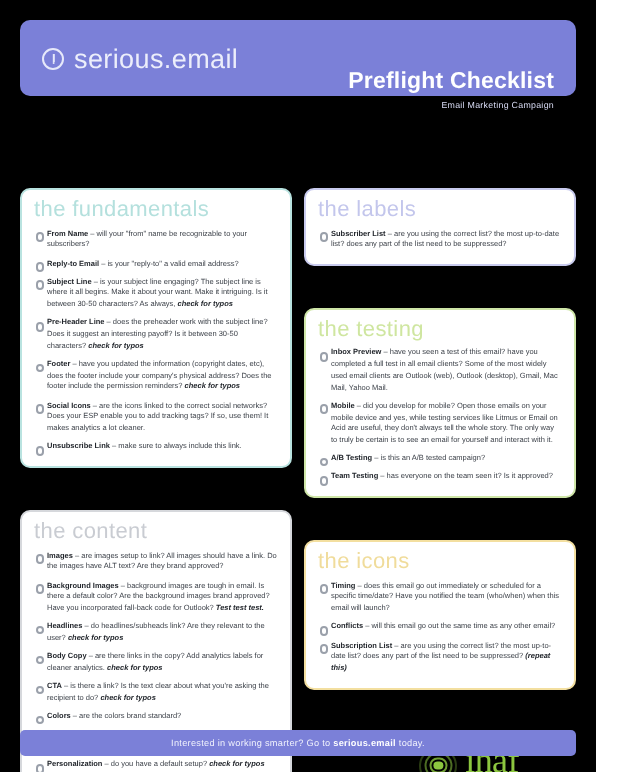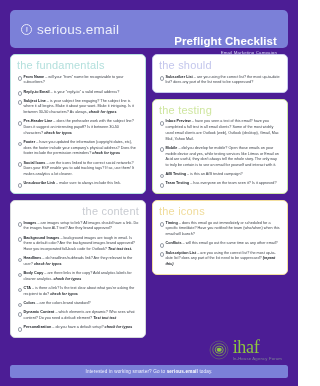--- a/index.html
+++ b/index.html
@@ -5,21 +5,21 @@
   * { box-sizing: border-box; margin: 0; padding: 0; }
   html, body {
     width: 298px; height: 386px;
     background: #ffffff;
     font-family: "Liberation Sans", sans-serif;
     overflow: hidden;
   }
   .page {
     position: relative;
     width: 298px; height: 386px;
-    background: #4c1d95;
+    background: #000000;
     padding: 10px 10px 0 10px;
   }
 
   
   .header {
     height: 38px;
     background: #7b80d8;
     border-radius: 5px;
     display: flex;
     align-items: center;
@@ -73,21 +73,21 @@
     letter-spacing: 0.15px;
     margin-top: 1.5px;
   }
 
   
   .columns {
     display: flex;
     gap: 6px;
     height: 307px;
   }
-  .col { width: 137px; display: flex; flex-direction: column; gap: 6px; }
+  .col { width: 137px; display: flex; flex-direction: column; gap: 21px; margin-top: 40px; }
 
   
   .card {
     border: 0.7px solid #cfd6e2;
     border-radius: 5px;
     padding: 5px 6px 6px 6px;
     background: #fff;
   }
   .card-title {
     font-size: 11px;
@@ -98,21 +98,21 @@
   }
   .c-teal   { border-color: #b9e3e0; }
   .c-teal  .card-title { color: #b4e0dd; }
   .c-lav    { border-color: #c9cbee; }
   .c-lav   .card-title { color: #c3c6ec; }
   .c-green  { border-color: #cfe6a8; }
   .c-green .card-title { color: #cfe6a0; }
   .c-yellow { border-color: #f3dfa0; }
   .c-yellow .card-title { color: #f0dc9b; }
   .c-gray   { border-color: #d6d8dc; }
-  .c-gray  .card-title { color: #c9ccd2; text-align: right; }
+  .c-gray  .card-title { color: #c9ccd2; }
 
   
   ul.items { list-style: none; }
   li.item {
     position: relative;
     padding-left: 6.5px;
     font-size: 3.75px;
     line-height: 1.52;
     color: #3a3f47;
     margin-bottom: 3.6px;
@@ -238,21 +238,21 @@
             <li class="item"><span class="it-term">CTA</span><span> – is there a link? Is the text clear about what you're asking the recipient to do? </span><span class="it-em">check for typos</span></li>
             <li class="item"><span class="it-term">Colors</span><span> – are the colors brand standard?</span></li>
             <li class="item"><span class="it-term">Dynamic Content</span><span> – which elements are dynamic? Who sees what content? Do you need a default element? </span><span class="it-em">Test test test</span></li>
             <li class="item"><span class="it-term">Personalization</span><span> – do you have a default setup? </span><span class="it-em">check for typos</span></li>
           </ul>
       </div>
     </div>
 
     <div class="col">
       <div class="card c-lav">
-        <div class="card-title">the should</div>
+        <div class="card-title">the labels</div>
         <ul class="items">
             <li class="item"><span class="it-term">Subscriber List</span><span> – are you using the correct list? the most up-to-date list? does any part of the list need to be suppressed?</span></li>
           </ul>
       </div>
       <div class="card c-green">
         <div class="card-title">the testing</div>
         <ul class="items">
             <li class="item"><span class="it-term">Inbox Preview</span><span> – have you seen a test of this email? have you completed a full test in all email clients? Some of the most widely used email clients are Outlook (web), Outlook (desktop), Gmail, Mac Mail, Yahoo Mail.</span></li>
             <li class="item"><span class="it-term">Mobile</span><span> – did you develop for mobile? Open those emails on your mobile device and yes, while testing services like Litmus or Email on Acid are useful, they don't always tell the whole story. The only way to truly be certain is to see an email for yourself and interact with it.</span></li>
             <li class="item"><span class="it-term">A/B Testing</span><span> – is this an A/B tested campaign?</span></li>

